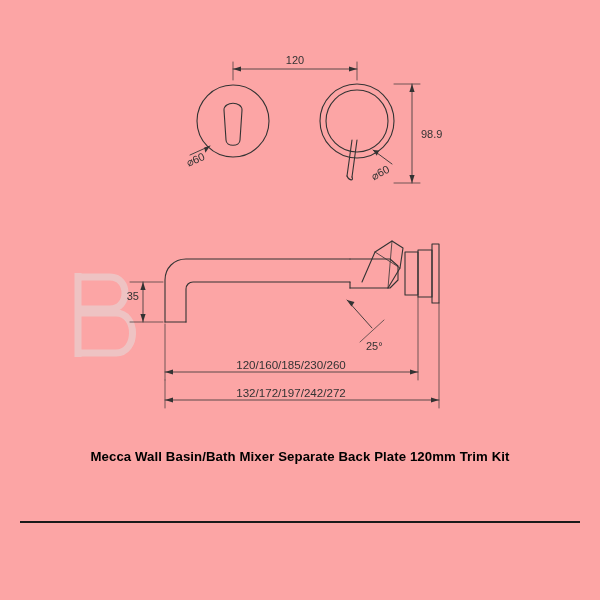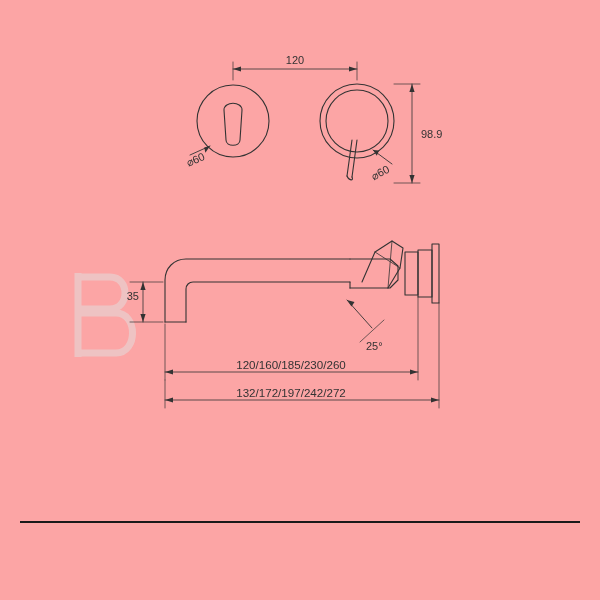--- a/index.html
+++ b/index.html
@@ -160,20 +160,21 @@
       <text x="197" y="163" font-size="11" text-anchor="middle" transform="rotate(-24 197 163)">⌀60</text>
       <text x="382" y="176" font-size="11" text-anchor="middle" transform="rotate(-28 382 176)">⌀60</text>
       <text x="421" y="138" font-size="11" text-anchor="start">98.9</text>
       <text x="139" y="300" font-size="11" text-anchor="end">35</text>
       <text x="366" y="350" font-size="11" text-anchor="start">25°</text>
       <text x="291" y="369" font-size="11.6" text-anchor="middle">120/160/185/230/260</text>
       <text x="291" y="397" font-size="11.6" text-anchor="middle">132/172/197/242/272</text>
     </svg>
   </div>
 
+  <div class="product-title">Mecca Wall Basin/Bath Mixer Separate Back Plate 120mm Trim Kit</div>
 
   <div class="rule"></div>
 
   <div class="footer">
     
     
   </div>
 
 </div>
 

